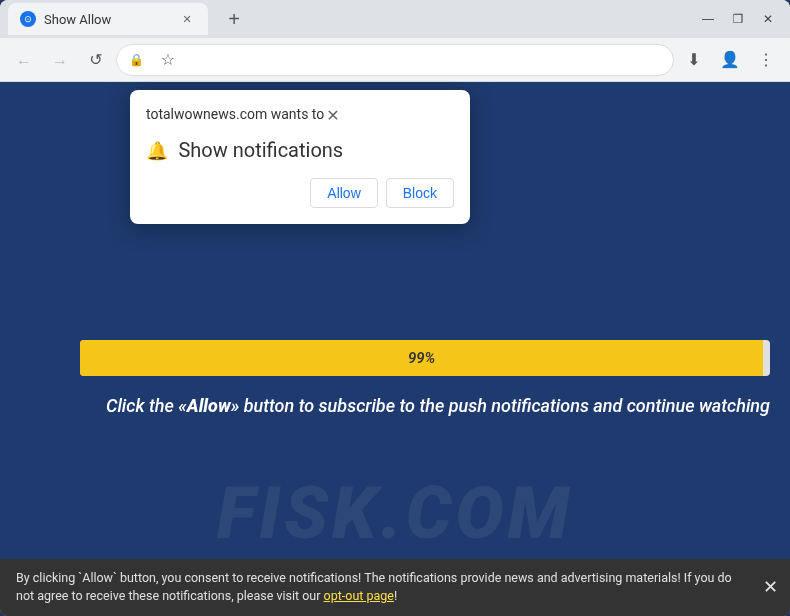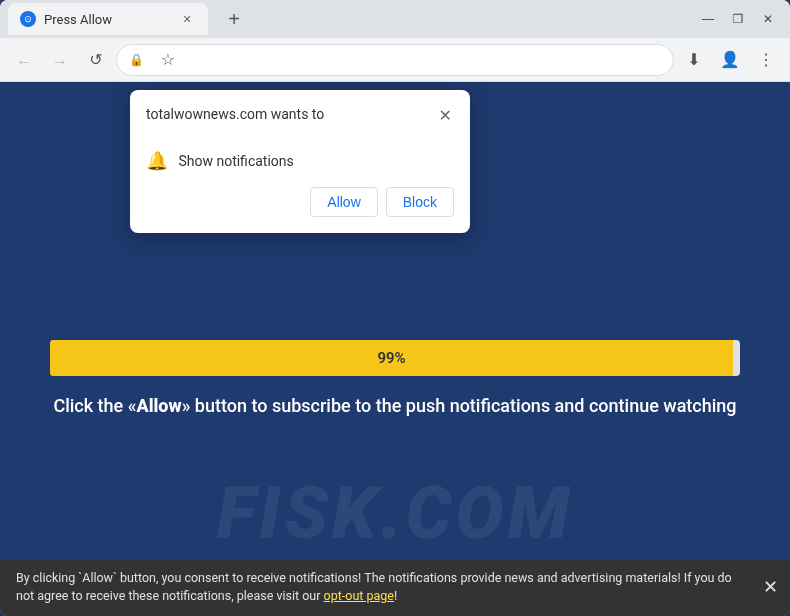--- a/index.html
+++ b/index.html
@@ -195,24 +195,25 @@
       user-select: none;
       pointer-events: none;
     }
 
     
     .page-content {
       position: absolute;
       top: 0; left: 0; right: 0; bottom: 0;
       display: flex;
       flex-direction: column;
-      align-items: center;
+      align-items: flex-end;
       justify-content: center;
       padding: 20px;
       gap: 16px;
+      font-style: italic;
     }
 
     
     .progress-bar-container {
       width: 92%;
       background: #e0e0e0;
       height: 36px;
       border-radius: 4px;
       overflow: hidden;
       margin-top: 60px;
@@ -247,23 +248,22 @@
       left: 130px;
       width: 340px;
       background: white;
       border-radius: 8px;
       box-shadow: 0 4px 24px rgba(0,0,0,0.3);
       padding: 16px;
       z-index: 100;
     }
     .popup-header {
       display: flex;
-      justify-content: space-between;
       align-items: flex-start;
-      margin-bottom: 24px;
+      margin-bottom: 12px;
     }
     .popup-title {
       font-size: 14px;
       color: #333;
     }
     .popup-close {
       background: transparent;
       border: none;
       cursor: pointer;
       color: #666;
@@ -275,21 +275,21 @@
       display: flex;
       align-items: center;
       gap: 10px;
       margin-bottom: 16px;
     }
     .bell-icon {
       color: #555;
       font-size: 18px;
     }
     .notification-label {
-      font-size: 14px;
+      font-size: 20px;
       color: #333;
     }
     .popup-actions {
       display: flex;
       justify-content: flex-end;
       gap: 8px;
     }
     .allow-btn {
       background: white;
       border: 1px solid #dadce0;
@@ -357,21 +357,21 @@
 </head>
 <body>
 
 <div class="browser-window">
 
   <div class="title-bar">
     <div class="tab">
       <div class="tab-favicon">
         <span>⊙</span>
       </div>
-      <span class="tab-title">Press Allow</span>
+      <span class="tab-title">Show Allow</span>
       <button class="tab-close">✕</button>
     </div>
     <button class="new-tab-btn">+</button>
     <div class="title-bar-controls">
       <button class="title-bar-btn">—</button>
       <button class="title-bar-btn">❐</button>
       <button class="title-bar-btn close-btn">✕</button>
     </div>
   </div>
 

